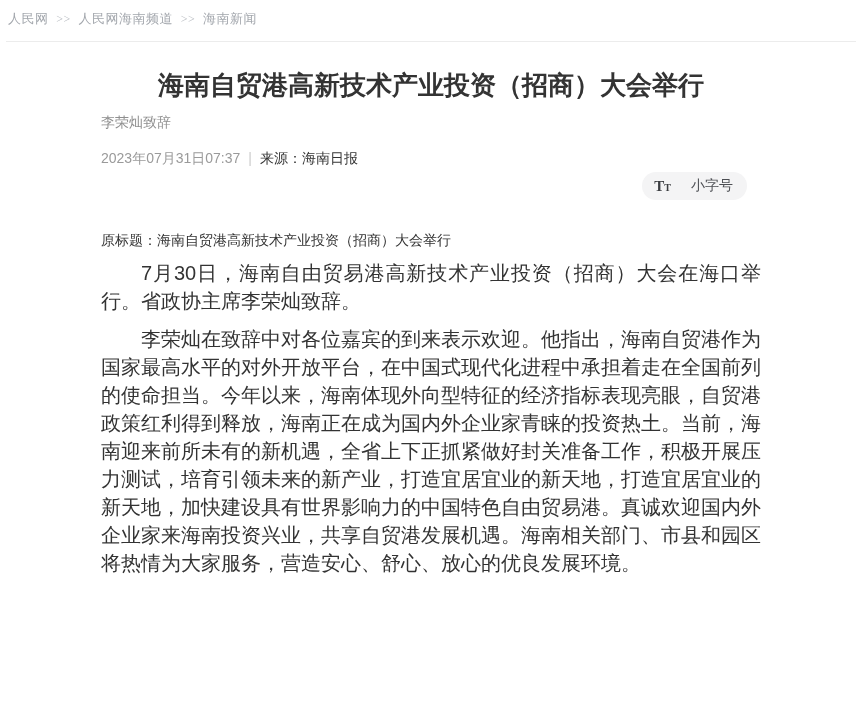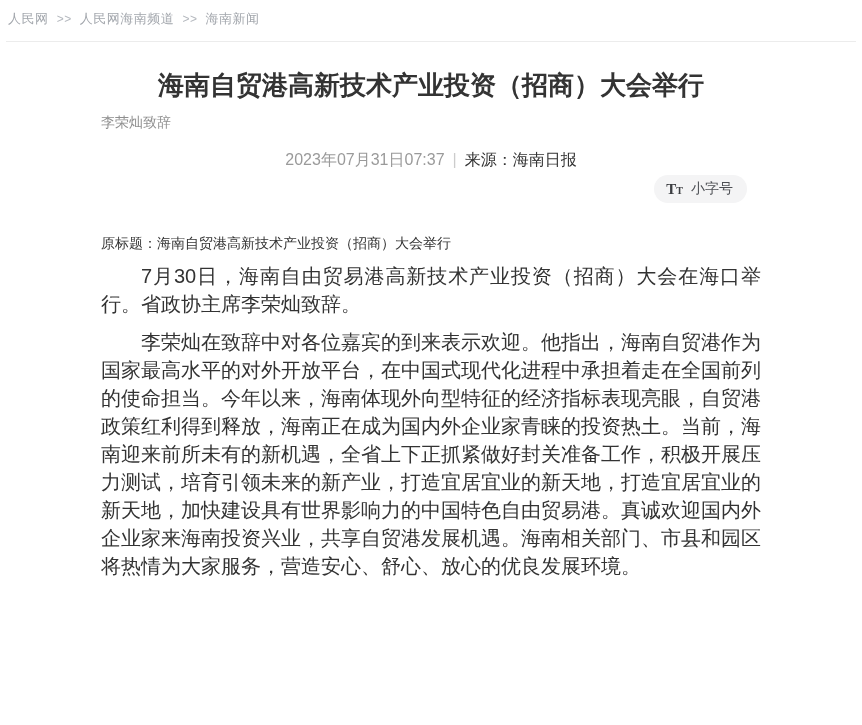--- a/index.html
+++ b/index.html
@@ -9,20 +9,21 @@
     background: #ffffff;
     overflow: hidden;
     font-family: "Liberation Sans", sans-serif;
   }
   
   .breadcrumb {
     padding: 10px 8px 8px 8px;
     font-size: 13px;
     color: #a2a6ac;
     letter-spacing: 0.5px;
+    font-family: Liberation Serif, serif;
   }
   .breadcrumb a {
     color: #a2a6ac;
     text-decoration: none;
     cursor: pointer;
   }
   .breadcrumb .sep {
     color: #b4b8be;
     margin: 0 4px;
     font-size: 12px;
@@ -44,22 +45,21 @@
     text-align: center;
     color: #333333;
   }
   .subtitle {
     margin-top: 12px;
     font-size: 14px;
     color: #8f8f8f;
   }
   .meta {
     margin-top: 18px;
-    font-size: 16px;
-    text-align: center;
+    font-size: 14px;
     color: #9a9a9a;
   }
   .meta .meta-sep {
     margin: 0 8px;
     color: #cccccc;
   }
   .meta .src-label { color: #333333; }
   .meta a.source {
     color: #333333;
     text-decoration: none;
@@ -67,21 +67,21 @@
   }
   .toolbar {
     margin-top: 4px;
     display: flex;
     justify-content: flex-end;
     padding-right: 14px;
   }
   .font-size-btn {
     display: inline-flex;
     align-items: center;
-    gap: 8px;
+    gap: 20px;
     background: #f4f4f5;
     border: none;
     border-radius: 15px;
     padding: 5px 14px 5px 12px;
     font-size: 14px;
     color: #4c4e53;
     cursor: pointer;
     font-family: "Liberation Sans", sans-serif;
   }
   .tt-icon {

